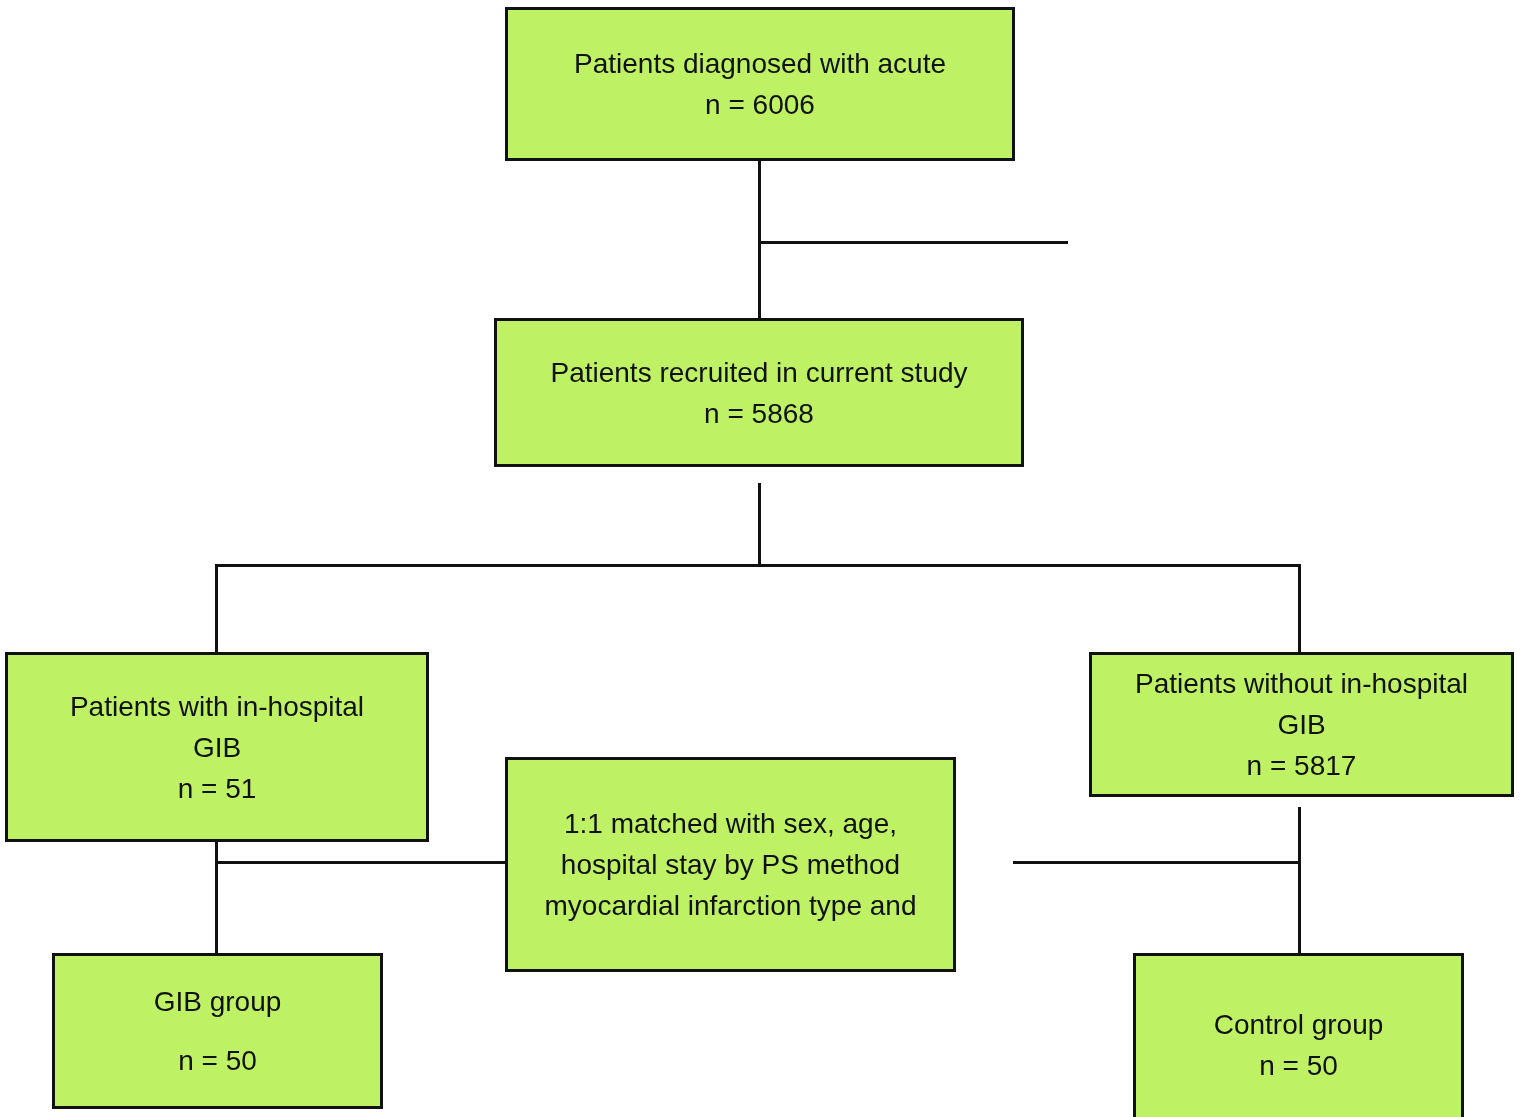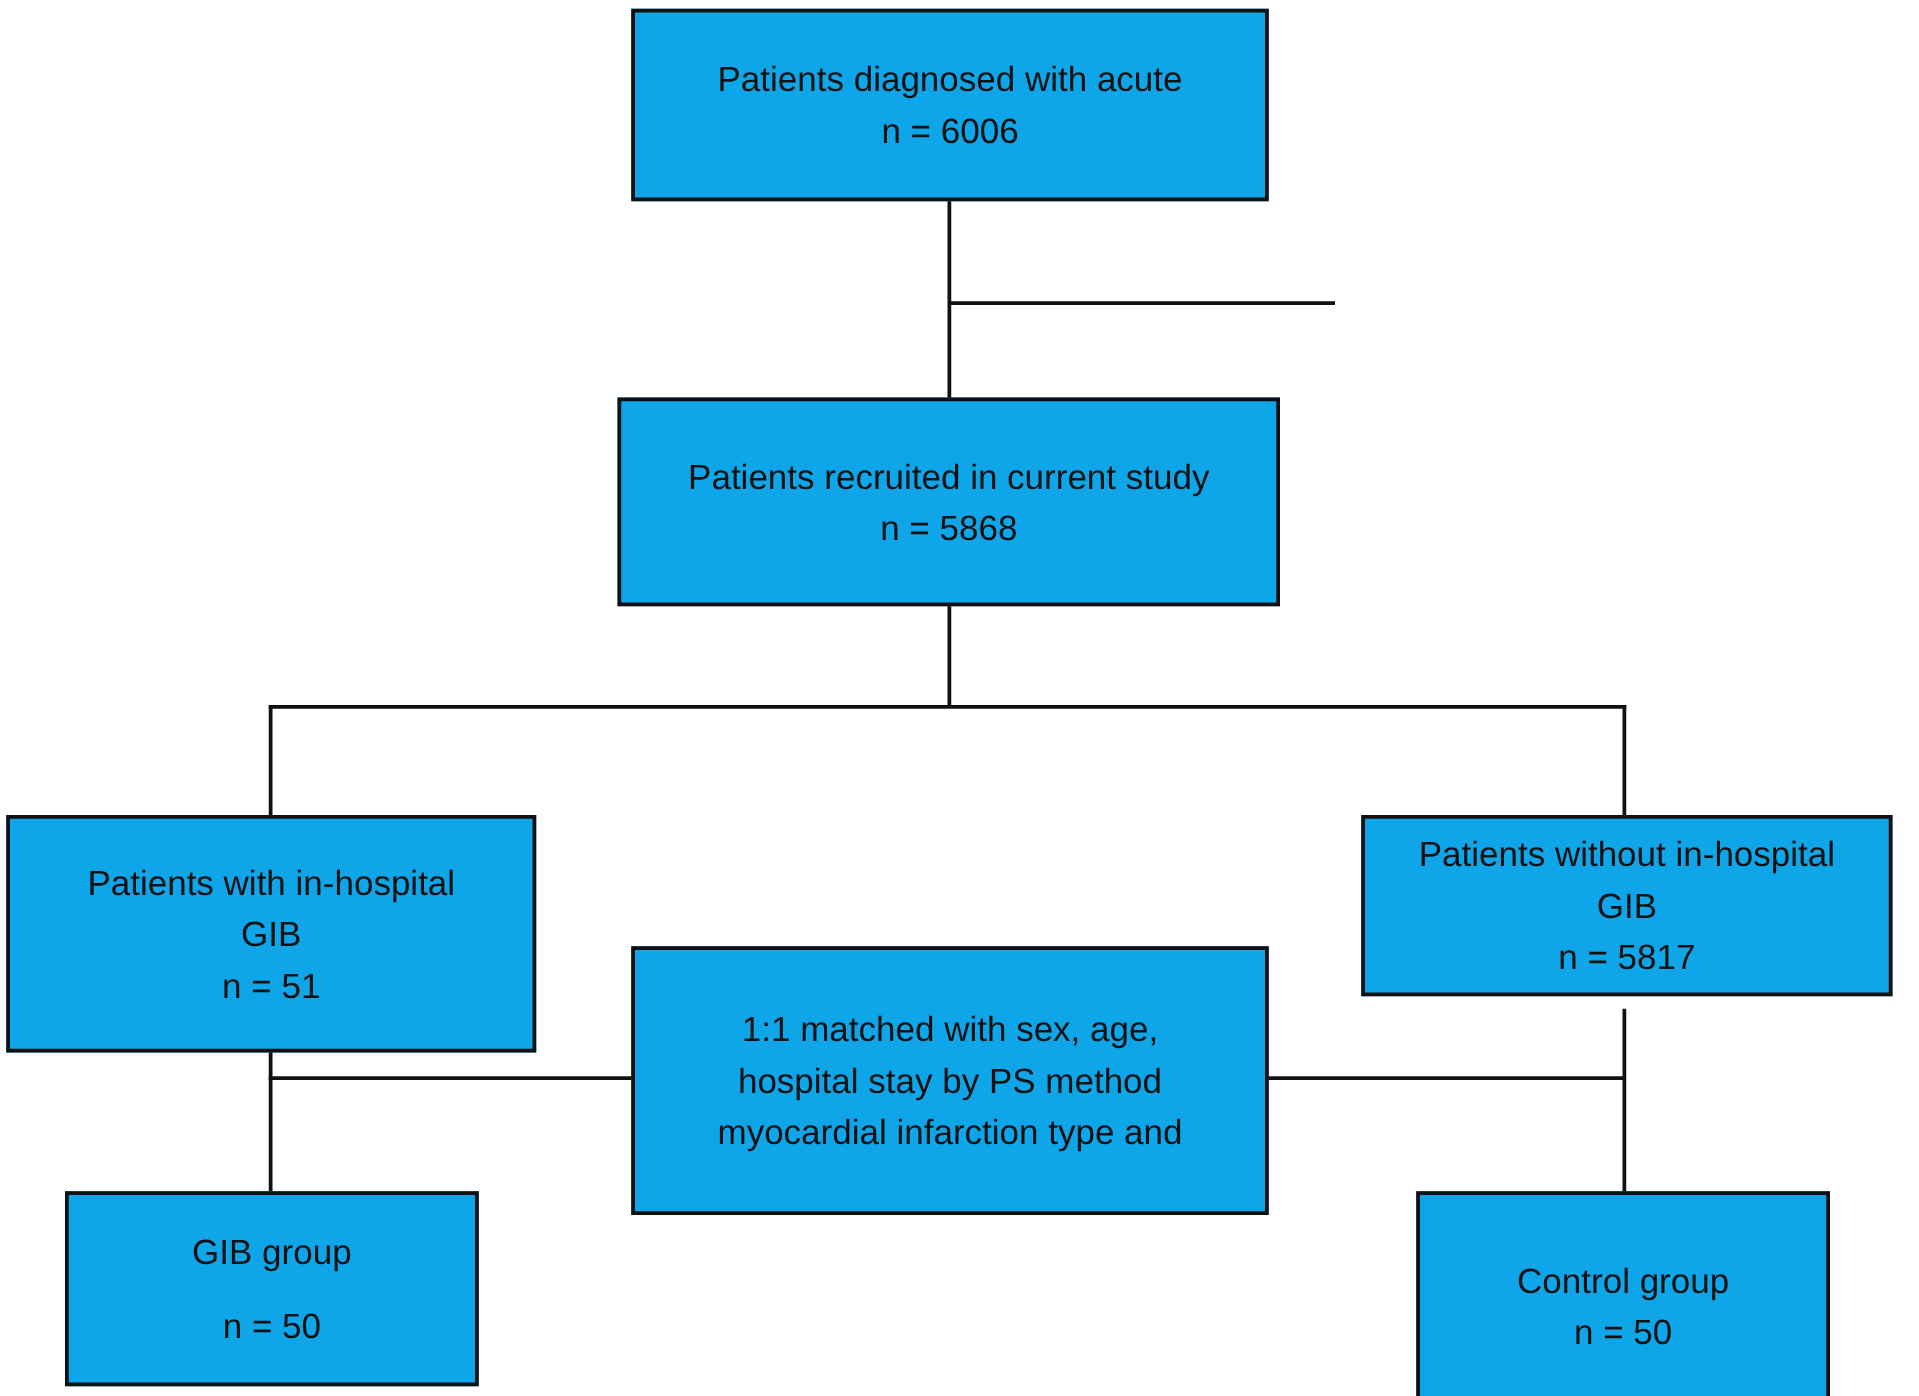--- a/index.html
+++ b/index.html
@@ -13,21 +13,21 @@
     height: 1117px;
     background: #ffffff;
     font-family: "Liberation Sans", "DejaVu Sans", sans-serif;
     color: #111111;
     overflow: hidden;
   }
   .box {
     position: absolute;
     box-sizing: border-box;
     border: 3px solid #111111;
-    background: #0ea5e9;
+    background: #bef264;
     display: flex;
     flex-direction: column;
     justify-content: center;
     align-items: center;
     text-align: center;
     font-size: 28px;
     line-height: 41px;
   }
   .box--left {
     justify-content: center;
@@ -59,38 +59,38 @@
   <div class="conn" style="left:215px; top:861px; width:292px; height:3px;"></div>
   <div class="conn" style="left:1298px; top:807px; width:3px; height:148px;"></div>
   <div class="conn" style="left:1013px; top:861px; width:287px; height:3px;"></div>
 
   <div class="box" style="left:505px; top:7px; width:510px; height:154px;">
     <div class="tline">Patients diagnosed with acute</div>
     <div class="tline">n = 6006</div>
   </div>
 
 
-  <div class="box" style="left:494px; top:318px; width:530px; height:167px;">
+  <div class="box" style="left:494px; top:318px; width:530px; height:149px;">
     <div class="tline">Patients recruited in current study</div>
     <div class="tline">n = 5868</div>
   </div>
 
   <div class="box" style="left:5px; top:652px; width:424px; height:190px;">
     <div class="tline">Patients with in-hospital</div>
     <div class="tline">GIB</div>
     <div class="tline">n = 51</div>
   </div>
 
   <div class="box" style="left:1089px; top:652px; width:425px; height:145px;">
     <div class="tline">Patients without in-hospital</div>
     <div class="tline">GIB</div>
     <div class="tline">n = 5817</div>
   </div>
 
-  <div class="box" style="left:505px; top:757px; width:510px; height:215px;">
+  <div class="box" style="left:505px; top:757px; width:451px; height:215px;">
     <div class="tline">1:1 matched with sex, age,</div>
     <div class="tline">hospital stay by PS method</div>
     <div class="tline">myocardial infarction type and</div>
   </div>
 
   <div class="box" style="left:52px; top:953px; width:331px; height:156px;gap:18px;">
     <div class="tline">GIB group</div>
     <div class="tline">n = 50</div>
   </div>
 

